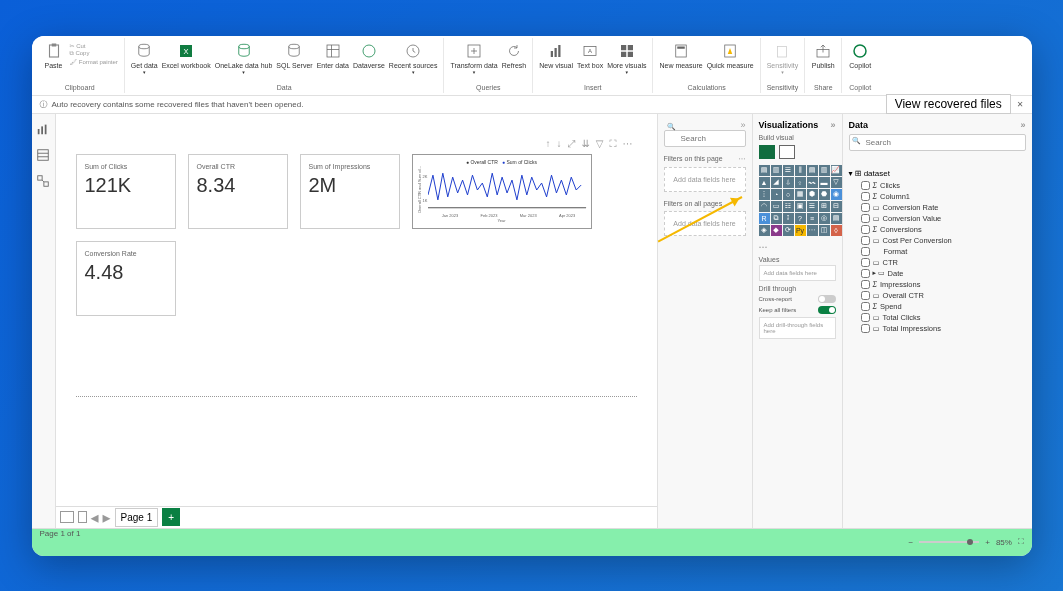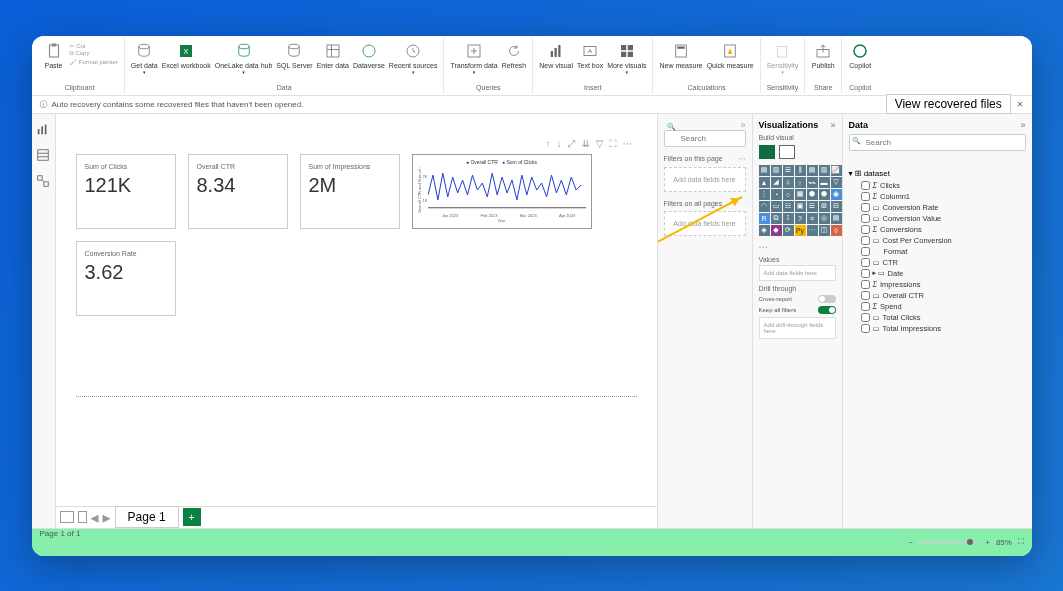--- a/index.html
+++ b/index.html
@@ -57,21 +57,21 @@
 .toggle.on::after{left:11px}
 .data-pane{width:190px;background:#f8f8f8;border-left:1px solid #e0e0e0;padding:6px;font-size:8px}
 .tree{margin-top:8px}
 .tree-root{font-size:8px;padding:2px 0;cursor:pointer}
 .tree-item{display:flex;align-items:center;gap:3px;padding:1px 0 1px 12px;font-size:7.5px;color:#333}
 .tree-item input{width:9px;height:9px}
 .sigma{font-family:serif;font-style:italic}
 .cal-icon{font-size:7px}
 .statusbar{height:28px;background:#86efac;border-top:1px solid #ddd;display:flex;padding:0 8px;font-size:8px;color:#555}
 .page-tabs{height:22px;background:#fff;border-top:1px solid #ddd;display:flex;align-items:center;padding:0 4px;gap:4px}
-.page-tab{padding:3px 12px;font-size:12px;border:1px solid #ccc;background:#fff;cursor:pointer}
+.page-tab{padding:3px 5px;font-size:10px;border:1px solid #ccc;background:#fff;cursor:pointer}
 .add-page{width:18px;height:18px;background:#0a8043;color:#fff;display:flex;align-items:center;justify-content:center;cursor:pointer;font-size:10px}
 .view-icon{width:14px;height:12px;border:1px solid #999;cursor:pointer}
 .zoom-area{margin-left:auto;display:flex;align-items:center;gap:6px;font-size:8px}
 .zoom-slider{width:60px;height:2px;background:#ccc;position:relative}
 .zoom-slider::after{content:"";position:absolute;width:6px;height:6px;background:#666;border-radius:50%;top:-2px;left:48px}
 .arrow{position:absolute;width:95px;height:2px;background:#f5b800;transform:rotate(-28deg);transform-origin:right;right:290px;top:160px;pointer-events:none}
 .arrow::after{content:"";position:absolute;right:-2px;top:-4px;border:5px solid transparent;border-left:8px solid #f5b800}
 .chev{color:#999;font-size:9px;cursor:pointer}
 svg.ico{width:18px;height:18px}
 svg.sparkline{width:100%;height:48px}
@@ -367,21 +367,21 @@
                 <span>Feb 2023</span>
                 <span>Mar 2023</span>
                 <span>Apr 2023</span>
               </div>
             <div style="text-align:center;font-size:4px;color:#666">Year</div>
           </div>
         </div>
         <div class="card-row">
           <div class="card">
               <div class="card-label">Conversion Rate</div>
-              <div class="card-value">3.62</div>
+              <div class="card-value">4.48</div>
             </div>
         </div>
         <div class="divider"></div>
       </div>
       <div class="page-tabs">
         <div class="view-icon"></div>
         <div class="view-icon" style="width:9px"></div>
         <span style="color:#999">◂</span>
         <span style="color:#999">▸</span>
         <div class="page-tab">Page 1</div>

